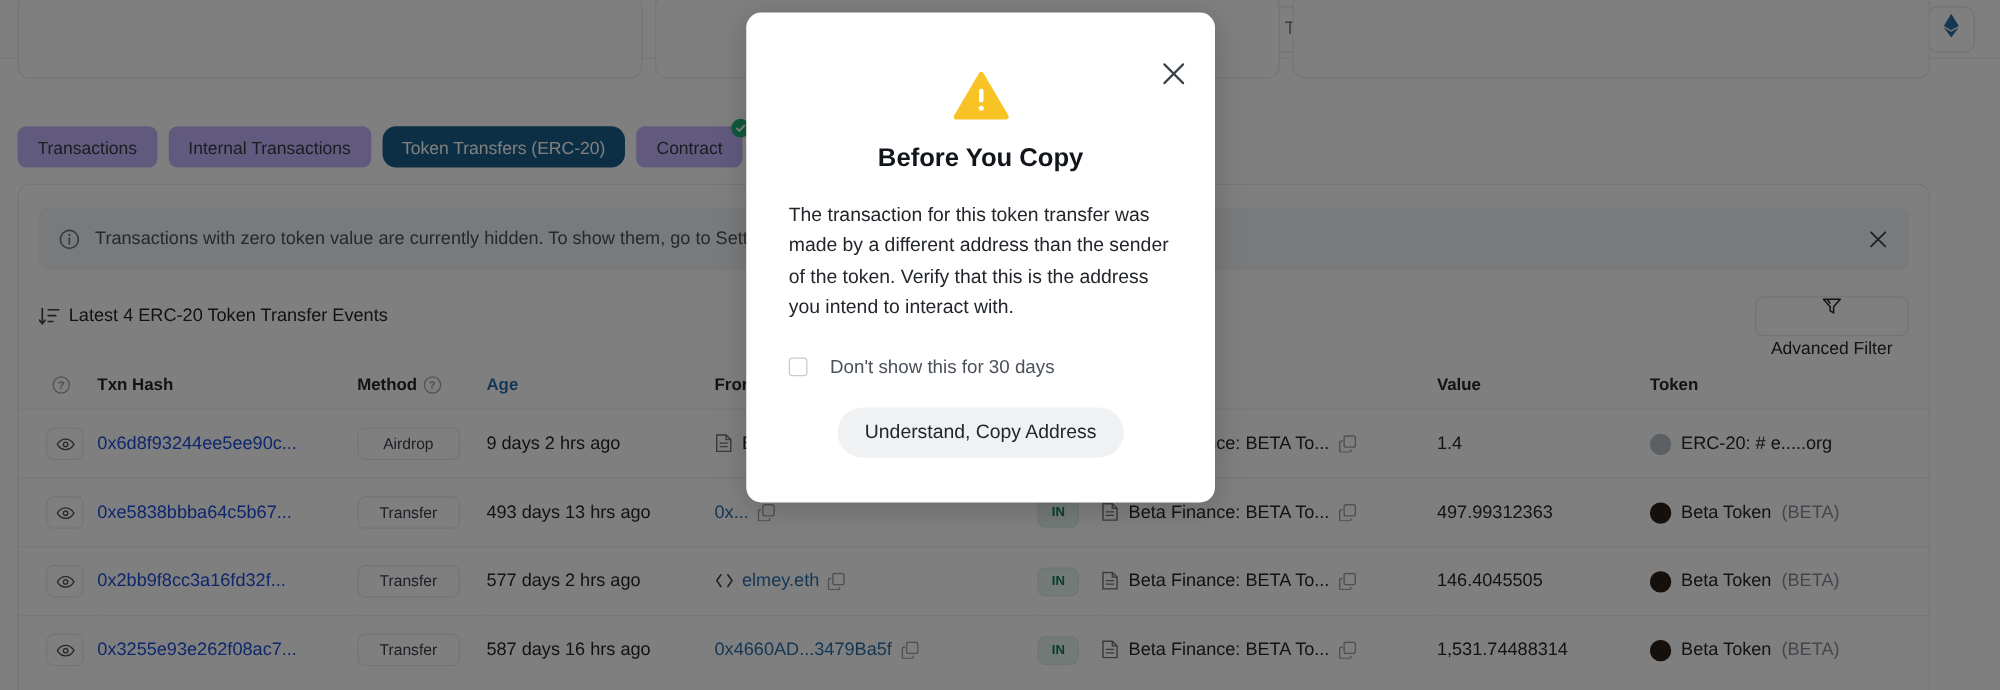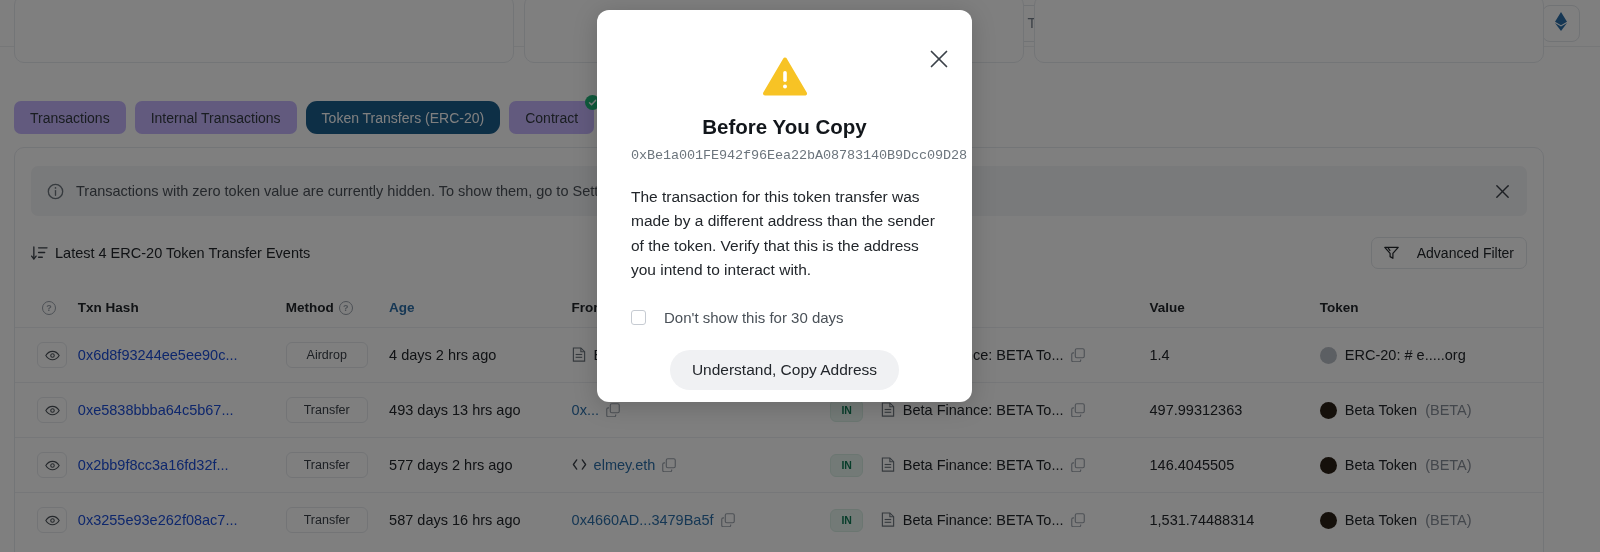--- a/index.html
+++ b/index.html
@@ -72,21 +72,21 @@
   }
   .notice .nic { width:17px; height:17px; color:#6c757d; flex:0 0 auto; }
   .notice .ntext { margin-left:12px; font-size:14.5px; color:#4a5158; }
   .notice .nclose { margin-left:auto; color:#3b4149; width:17px; height:17px; }
 
   .subhead { position:absolute; top:88px; left:16px; right:16px; height:34px; display:flex; align-items:center; }
   .subhead .sorticon { width:17px; height:16px; color:#3b4149; margin-right:7px; }
   .subhead .stitle { font-size:14.5px; color:#22262b; }
   .advfilter {
     margin-left:auto; height:32px; padding:0 12px; border:1px solid #e3e6ea; border-radius:7px;
-    display:flex; align-items:center; gap:18px; font-size:14px; color:#22262b; background:#fff;
+    display:flex; align-items:center; gap:18px; font-size:14px; color:#22262b; background:#fff;flex-direction:column;
   }
   .advfilter .fic { width:15px; height:14px; color:#22262b; }
 
   
   table.tx { position:absolute; top:140px; left:0; width:1528px; border-collapse:collapse; table-layout:fixed; }
   table.tx th {
     font-size:13.5px; font-weight:bold; color:#22262b; text-align:left;
     padding:12px 0 12px 0; border-bottom:1px solid #edeff2; white-space:nowrap;
   }
   table.tx th.sorted { color:#2c6fa9; }
@@ -319,21 +319,21 @@
             <td class="c-eye">
               <div class="eyebtn">
                 <svg viewBox="0 0 18 12" width="15" height="11" fill="none" stroke="currentColor" stroke-width="1.3">
                     <path d="M1 6S4 1 9 1s8 5 8 5-3 5-8 5-8-5-8-5z"></path>
                     <circle cx="9" cy="6" r="2.1"></circle>
                   </svg>
               </div>
             </td>
             <td class="c-hash"><span class="hashlink">0x6d8f93244ee5ee90c...</span></td>
             <td class="c-meth"><span class="methodpill">Airdrop</span></td>
-            <td class="c-age"><span>4 days 2 hrs ago</span></td>
+            <td class="c-age"><span>9 days 2 hrs ago</span></td>
             <td class="c-from">
               <div class="addrcell">
                 <span class="doc-ico">
                   <svg viewBox="0 0 14 16" width="14" height="15" fill="none" stroke="currentColor" stroke-width="1.2">
                       <path d="M1 1h8l4 4v10H1z"></path>
                       <polyline points="9,1 9,5 13,5"></polyline>
                       <line x1="3.4" y1="8" x2="10.4" y2="8"></line>
                       <line x1="3.4" y1="11" x2="10.4" y2="11"></line>
                     </svg>
                 </span>
@@ -557,21 +557,20 @@
     </span>
     <div class="modal-inner">
       <span class="warn-ico">
         <svg viewBox="0 0 44 40" width="44" height="40">
             <path d="M22 2.5 42 36.5H2z" fill="#f7c325" stroke="#f7c325" stroke-width="4" stroke-linejoin="round"></path>
             <rect x="20.2" y="14" width="3.6" height="11" rx="1.8" fill="#ffffff"></rect>
             <circle cx="22" cy="29.6" r="2" fill="#ffffff"></circle>
           </svg>
       </span>
       <div class="modal-title">Before You Copy</div>
-      <div class="modal-addr">0xBe1a001FE942f96Eea22bA08783140B9Dcc09D28</div>
       <div class="modal-body">The transaction for this token transfer was made by a different address than the sender of the token. Verify that this is the address you intend to interact with.</div>
       <div class="modal-check">
         <span class="box"></span>
         <span class="lbl">Don't show this for 30 days</span>
       </div>
       <div class="modal-btnrow">
         <button class="modal-btn">Understand, Copy Address</button>
       </div>
     </div>
   </div>

